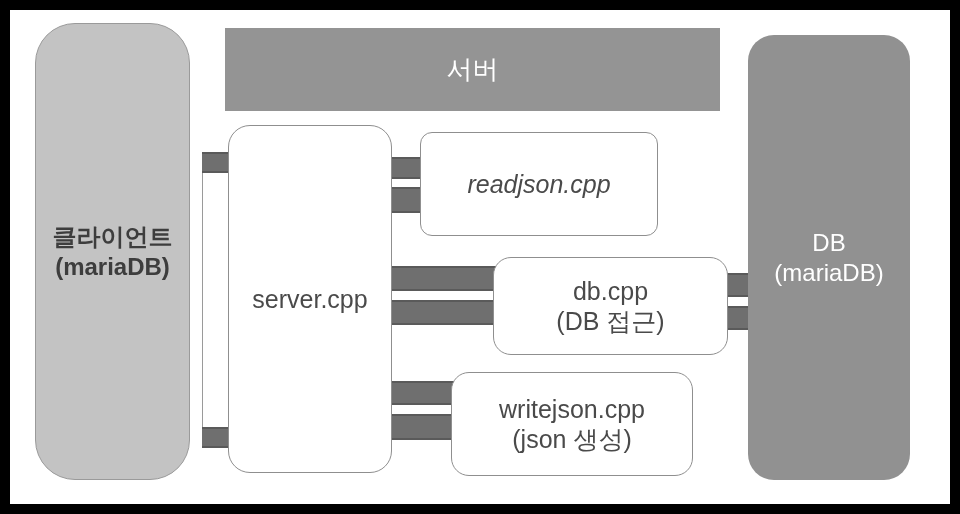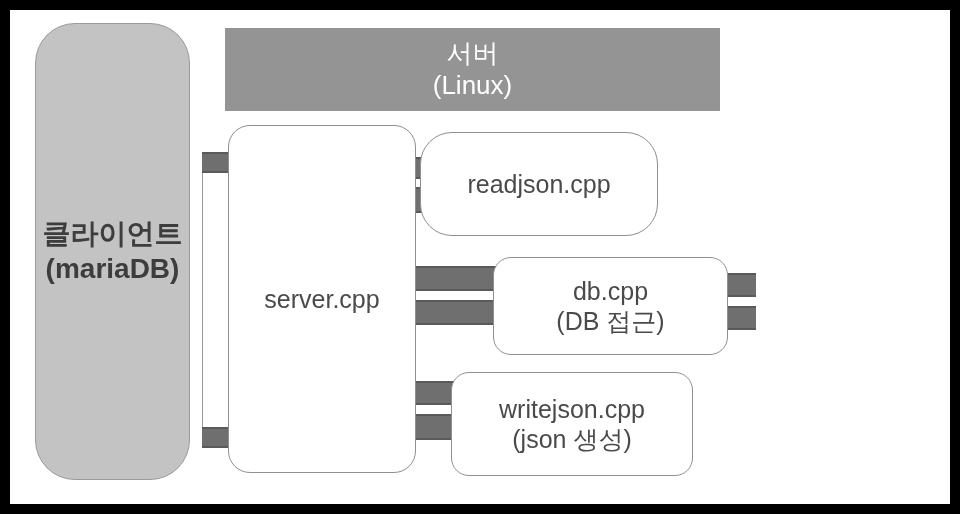--- a/index.html
+++ b/index.html
@@ -47,21 +47,21 @@
   
   #client-box {
     left: 25px;
     top: 13px;
     width: 155px;
     height: 457px;
     background: #c3c3c3;
     border: 1px solid #9a9a9a;
     border-radius: 40px;
     color: #3d3d3d;
-    font-size: 28px;
+    font-size: 24px;
     font-weight: bold;
     z-index: 3;
   }
 
   
   #server-header {
     left: 215px;
     top: 18px;
     width: 495px;
     height: 83px;
@@ -75,30 +75,31 @@
   .module {
     background: #ffffff;
     border: 1px solid #8f8f8f;
     color: #4a4a4a;
     font-size: 25px;
     z-index: 4;
   }
   #server-cpp {
     left: 218px;
     top: 115px;
-    width: 188px;
+    width: 164px;
     height: 348px;
     border-radius: 22px;
   }
   #readjson-cpp {
     left: 410px;
     top: 122px;
     width: 238px;
     height: 104px;
-    border-radius: 32px;
+    border-radius: 12px;
+    font-style: italic;
   }
   #db-cpp {
     left: 483px;
     top: 247px;
     width: 235px;
     height: 98px;
     border-radius: 18px;
   }
   #writejson-cpp {
     left: 441px;
@@ -157,21 +158,20 @@
     <div class="conn" style="left:370px; top:290px; width:122px; height:25px;"></div>
 
     <div class="conn" style="left:370px; top:371px; width:80px; height:24px;"></div>
     <div class="conn" style="left:370px; top:404px; width:80px; height:26px;"></div>
 
     <div class="conn" style="left:708px; top:263px; width:38px; height:24px;"></div>
     <div class="conn" style="left:708px; top:296px; width:38px; height:24px;"></div>
 
     <div class="node" id="server-header">
       <span class="l1">서버</span>
-      <span class="l2">(Linux)</span>
     </div>
 
     <div class="node" id="client-box">
       <span class="l1">클라이언트</span>
       <span class="l2">(mariaDB)</span>
     </div>
 
     <div class="node module" id="server-cpp">
       <span class="l1">server.cpp</span>
     </div>
@@ -183,15 +183,19 @@
     <div class="node module" id="writejson-cpp">
       <span class="l1">writejson.cpp</span>
       <span class="l2">(json 생성)</span>
     </div>
 
     <div class="node module" id="db-cpp">
       <span class="l1">db.cpp</span>
       <span class="l2">(DB 접근)</span>
     </div>
 
+    <div class="node" id="db-box">
+      <span class="l1">DB</span>
+      <span class="l2">(mariaDB)</span>
+    </div>
 
   </div>
 </div>
 
 </body></html>

